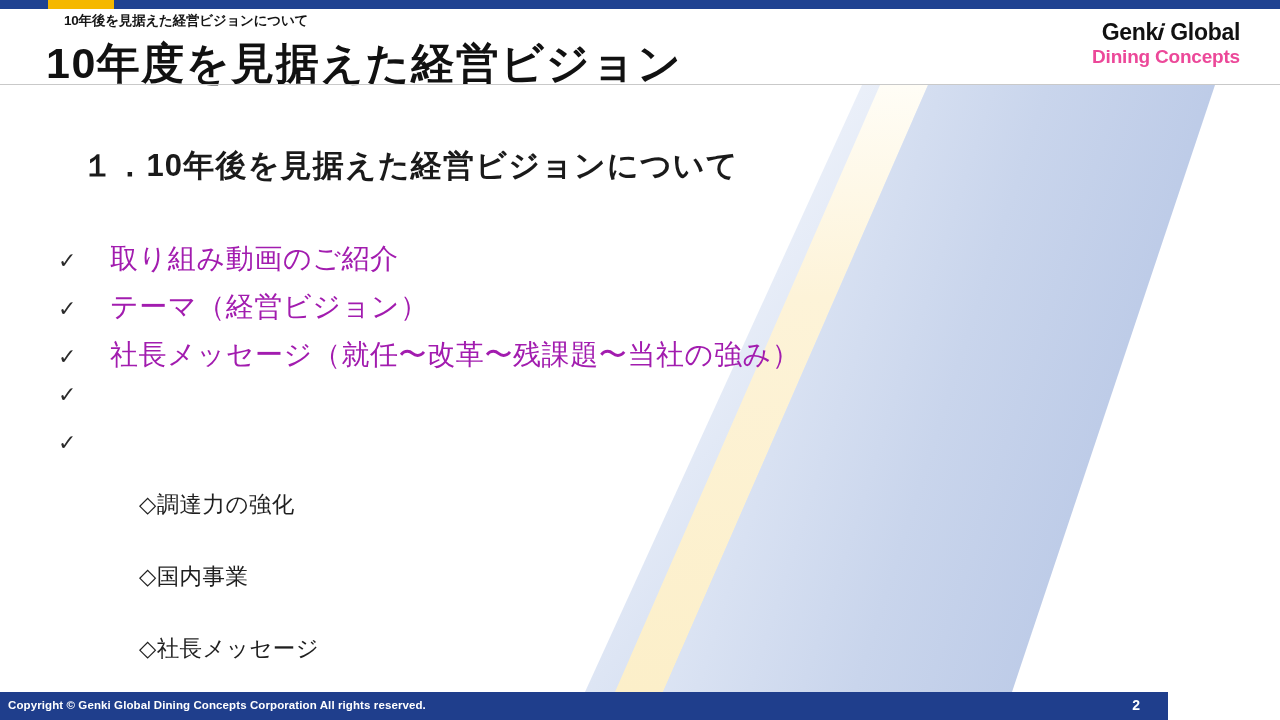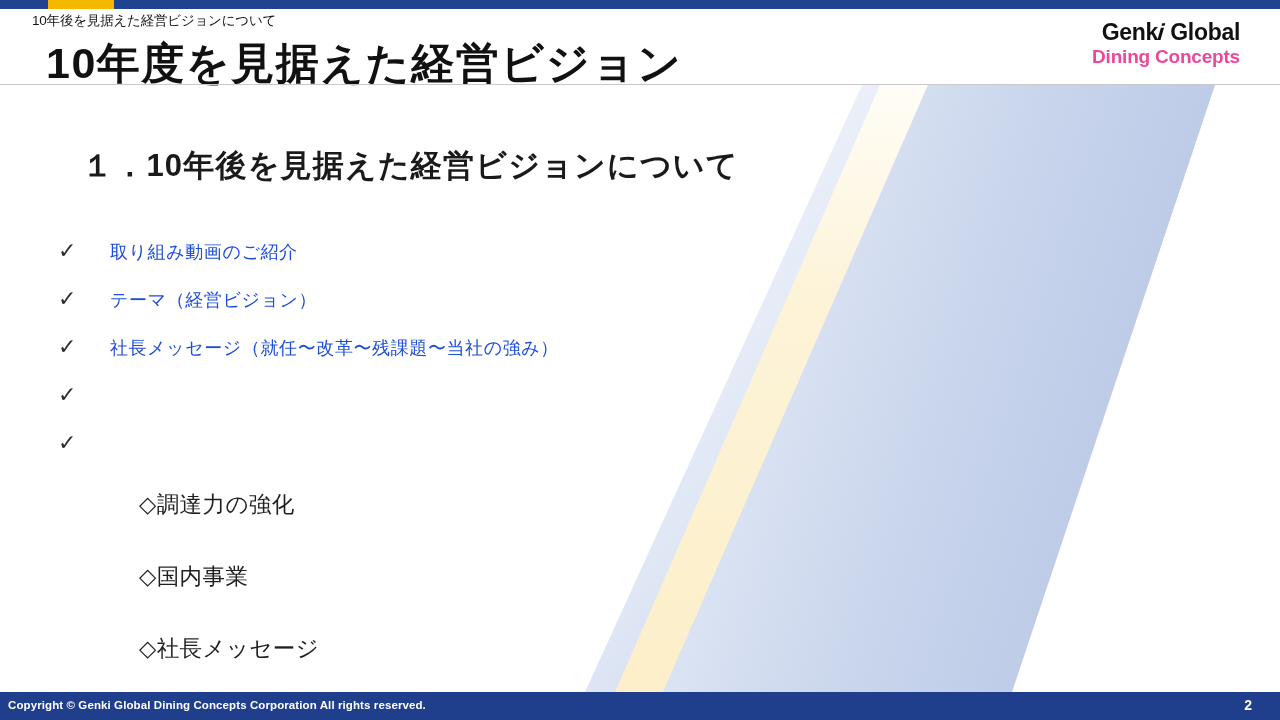--- a/index.html
+++ b/index.html
@@ -40,24 +40,24 @@
   .header {
     position: absolute;
     left: 0; top: 9px;
     width: 1280px;
     height: 75px;
     background: transparent;
     z-index: 5;
   }
   .header-kicker {
     position: absolute;
-    left: 32px;
+    left: 64px;
     top: 3px;
     font-size: 13.5px;
-    font-weight: 400;
+    font-weight: 700;
     color: #151515;
     letter-spacing: -0.2px;
     white-space: nowrap;
   }
   .header-title {
     position: absolute;
     left: 46px;
     top: 26px;
     font-size: 43px;
     font-weight: 700;
@@ -147,22 +147,22 @@
     height: 48px;
   }
   .bullet-check {
     width: 52px;
     flex: 0 0 52px;
     font-size: 22px;
     color: #2b2b2b;
     line-height: 1;
   }
   .bullet-label {
-    font-size: 18px;
-    color: #1d4ed8;
+    font-size: 28px;
+    color: #a21caf;
     letter-spacing: 0.6px;
     white-space: nowrap;
   }
   .subitems {
     position: absolute;
     left: 139px;
     top: 380px;
     width: 700px;
   }
   .sub-row {
@@ -172,21 +172,21 @@
     letter-spacing: 0.4px;
     white-space: nowrap;
     margin-top: 24px;
   }
 
   
   .footer {
     position: absolute;
     left: 0;
     bottom: 0;
-    width: 1280px;
+    width: 1168px;
     height: 28px;
     background: #1F3E8C;
     z-index: 8;
   }
   .footer-copy {
     position: absolute;
     left: 8px;
     top: 7px;
     font-size: 11.5px;
     font-weight: 700;

